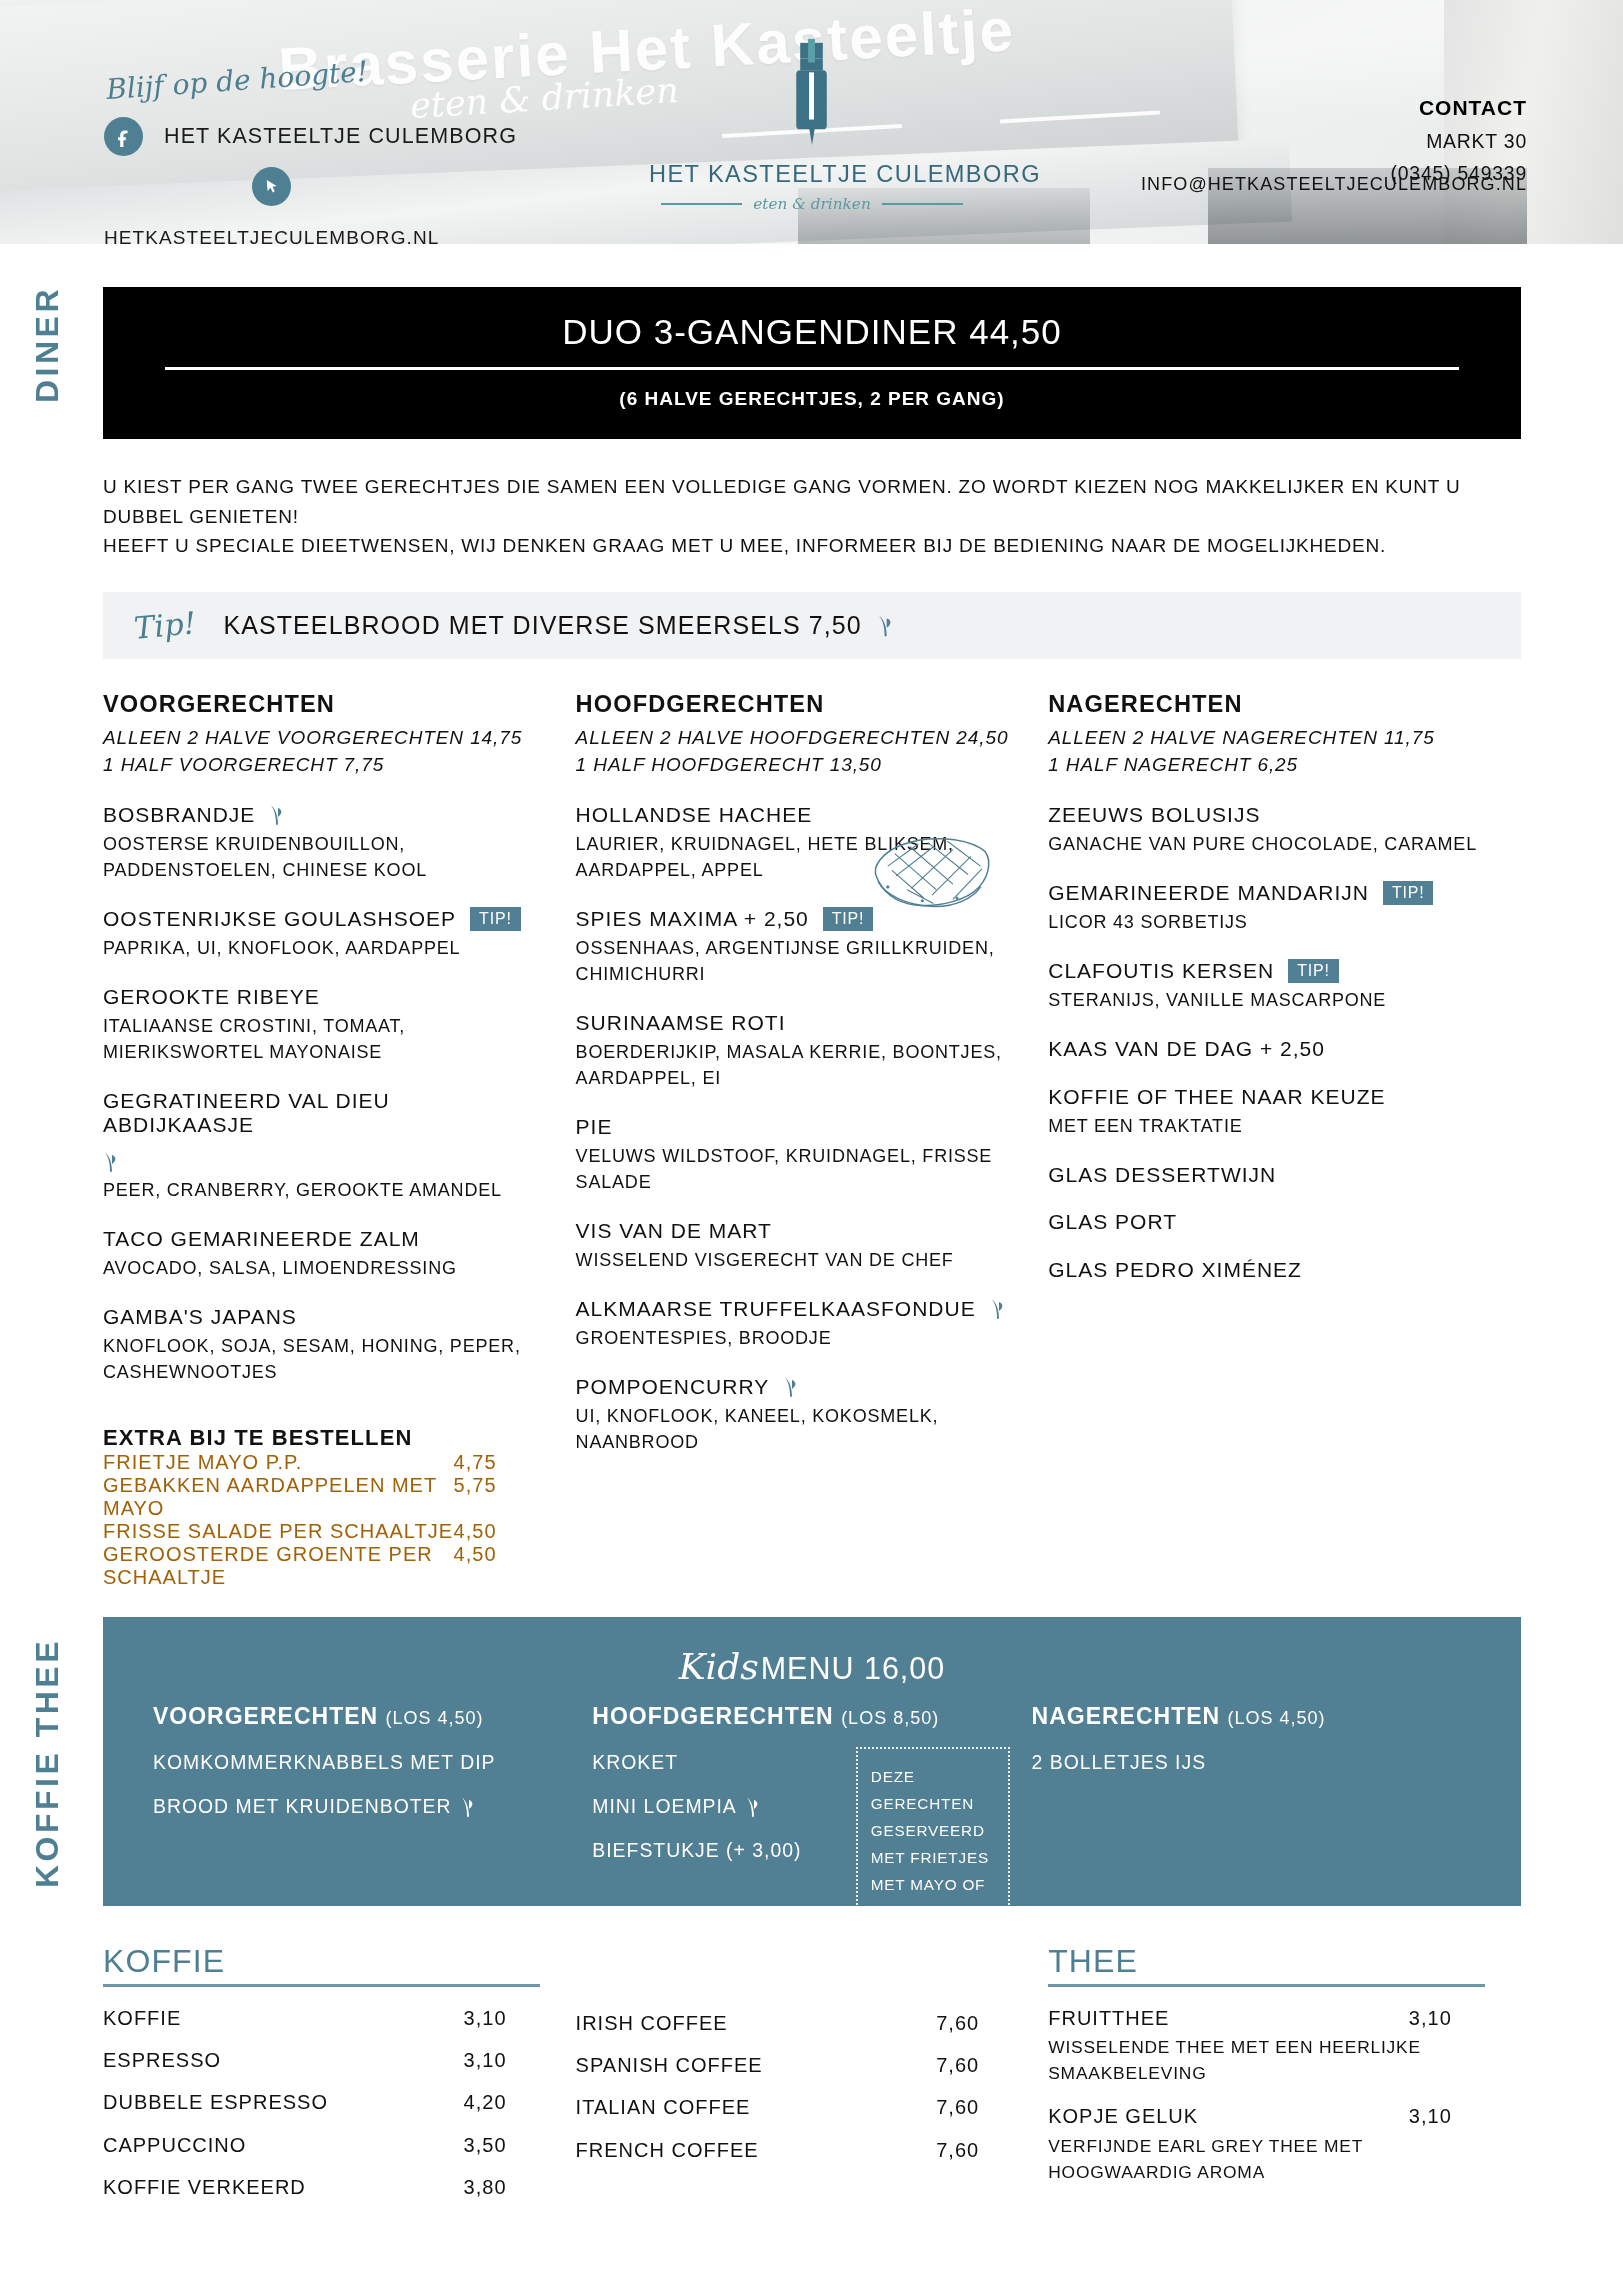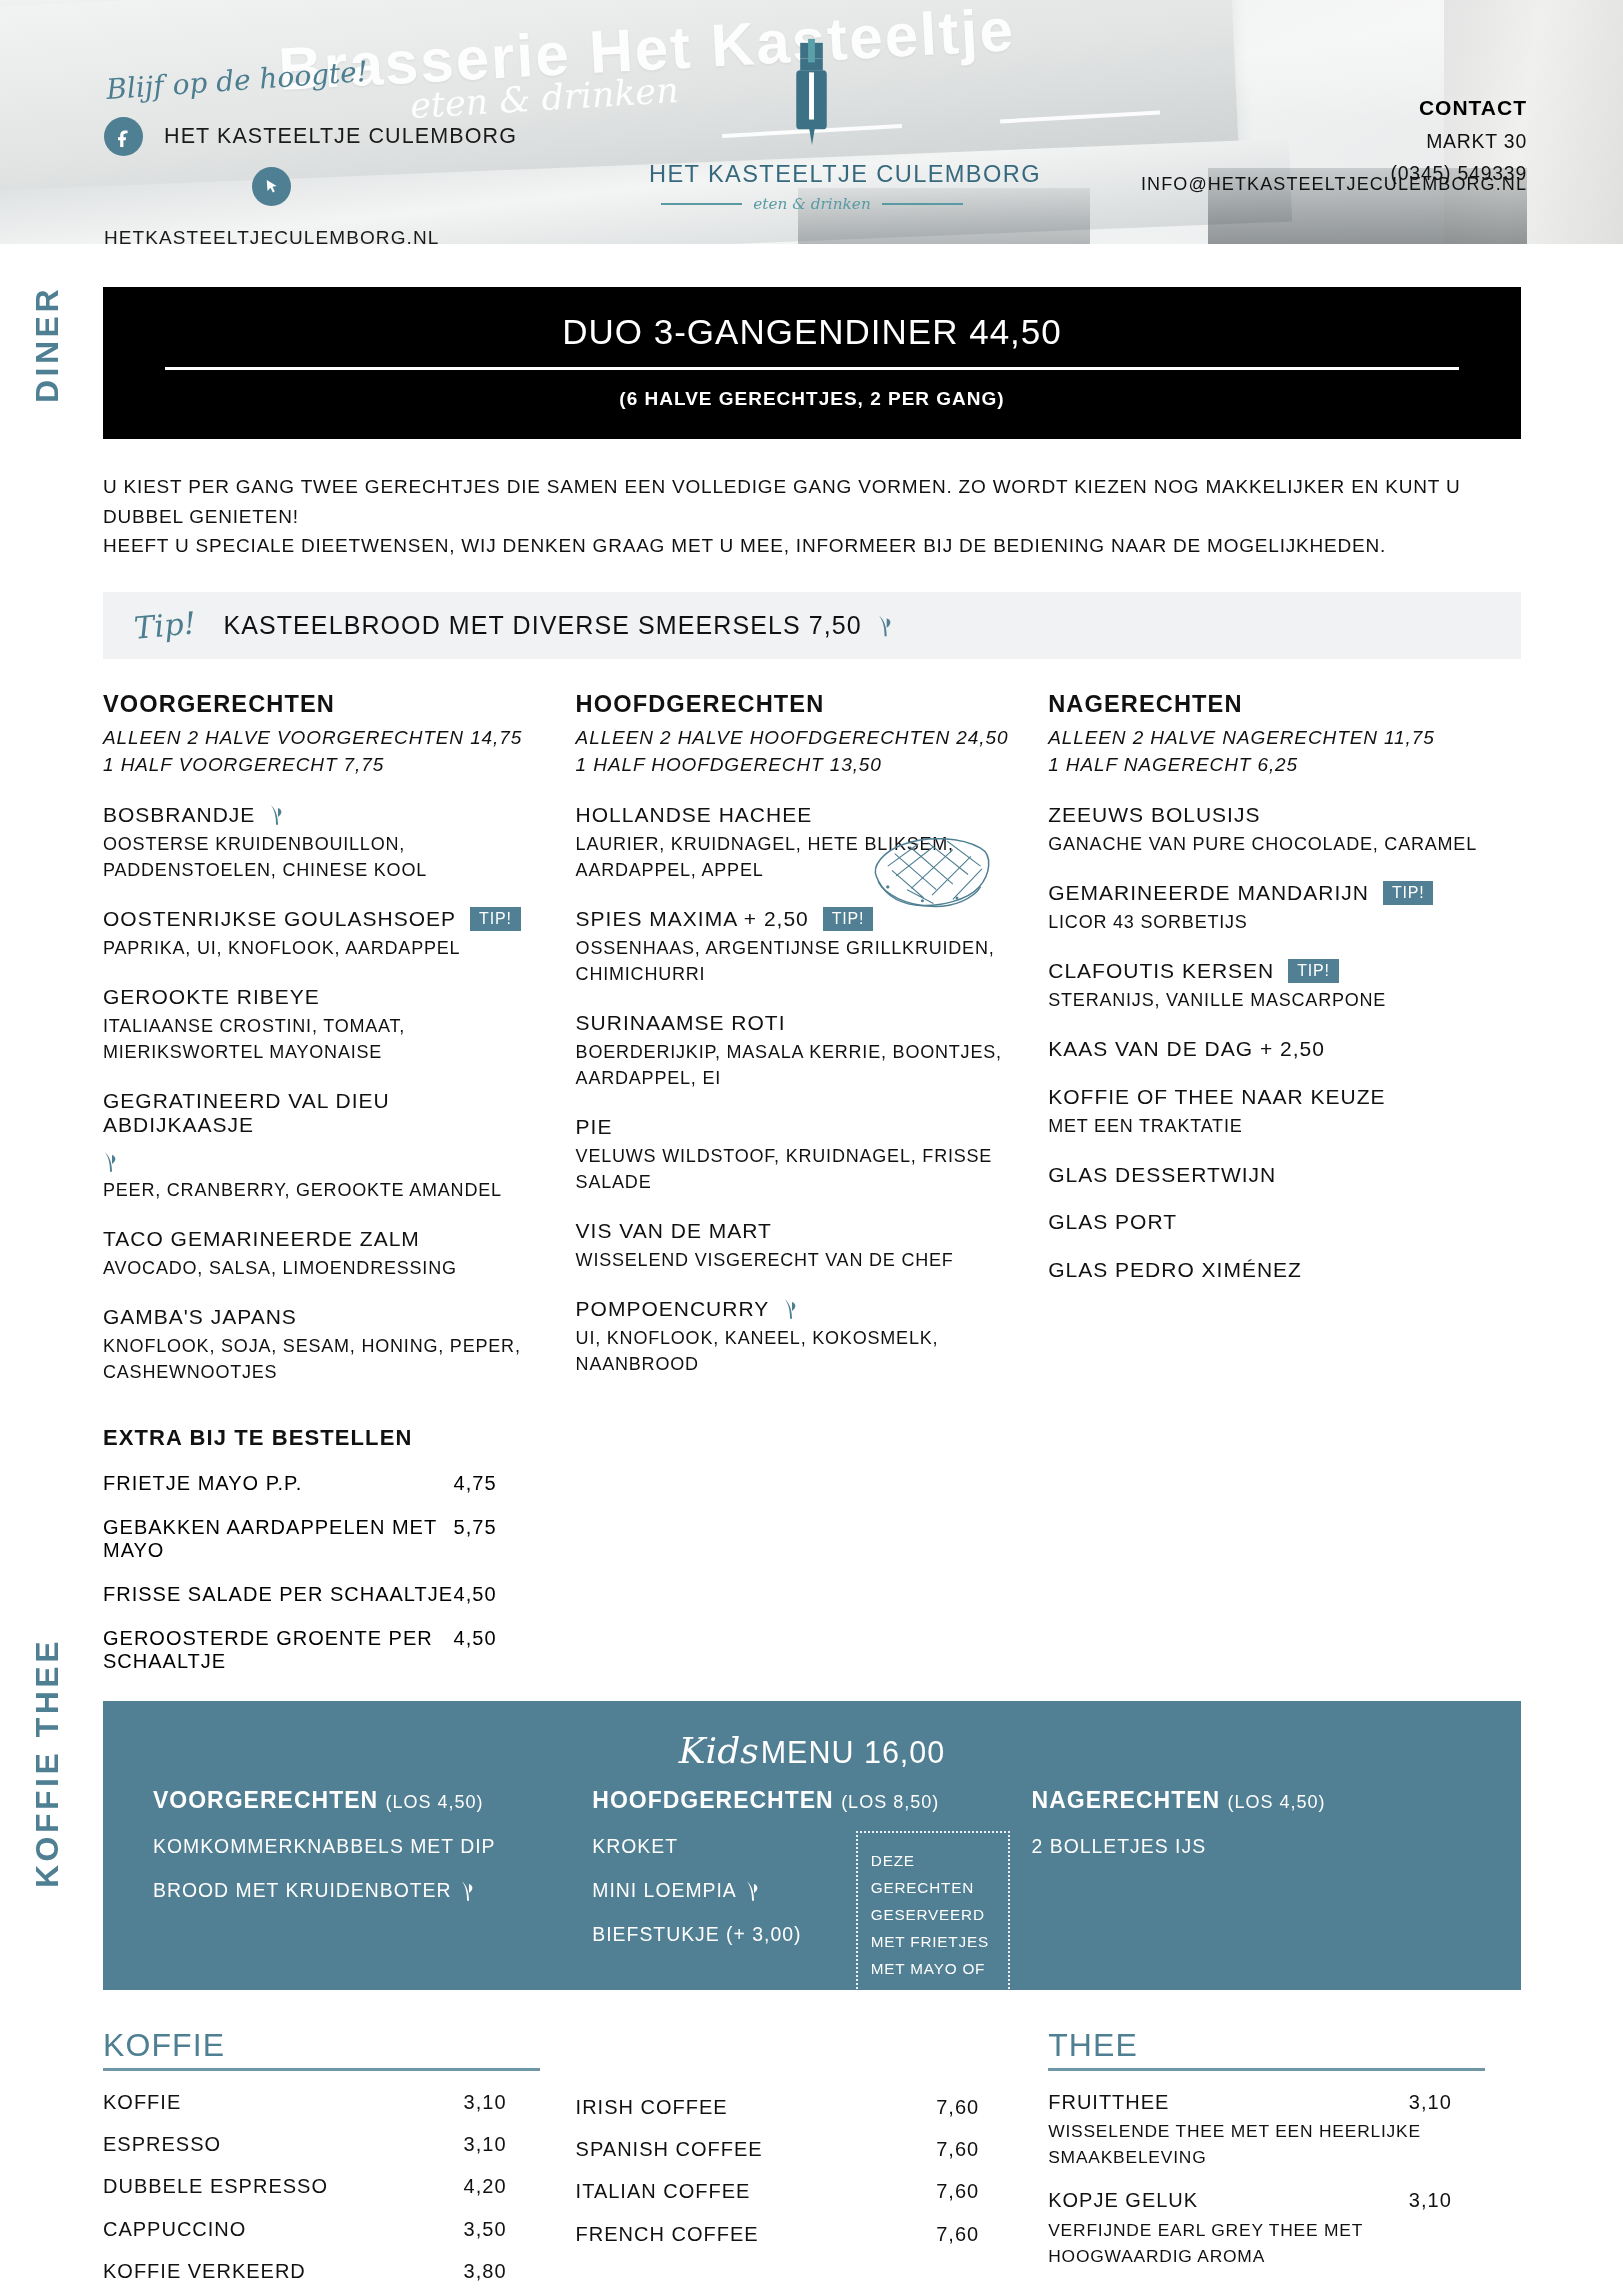--- a/index.html
+++ b/index.html
@@ -356,26 +356,25 @@
   .extra-head {
     margin-top: 40px;
     font-family: "Liberation Sans", sans-serif;
     font-size: 22px;
     font-weight: 700;
     letter-spacing: 1.1px;
     color: #111;
     text-transform: uppercase;
   }
   .price-row {
-    margin-top: 21px;
     display: flex;
     font-family: "Liberation Sans", sans-serif;
     font-size: 20px;
     letter-spacing: 1px;
-    color: #000000;
+    color: #a16207;
     text-transform: uppercase;
   }
   .price-row .nm { flex: 1; }
   .price-row .pr { width: 90px; flex: none; }
 
   .steak-img {
     position: absolute;
     pointer-events: none;
   }
 
@@ -673,20 +672,30 @@
             <div class="dish-desc">Veluws wildstoof, kruidnagel, frisse salade</div>
           </div>
           <div class="dish">
             <div class="dish-name">
               <span>Vis van de Mart</span>
             </div>
             <div class="dish-desc">Wisselend visgerecht van de Chef</div>
           </div>
           <div class="dish">
             <div class="dish-name">
+              <span>Alkmaarse truffelkaasfondue</span>
+              <svg class="veg" width="16.7" height="22" viewBox="0 0 26 34">
+                <path d="M3 2 C9 10, 11 20, 11 32 L14 32 C14 20, 11 9, 3 2Z" fill="#4f7f92"></path>
+                <path d="M14 6 C20 8, 22 14, 14 20 Z" fill="#4f7f92"></path>
+              </svg>
+            </div>
+            <div class="dish-desc">Groentespies, broodje</div>
+          </div>
+          <div class="dish">
+            <div class="dish-name">
               <span>Pompoencurry</span>
               <svg class="veg" width="16.7" height="22" viewBox="0 0 26 34">
                 <path d="M3 2 C9 10, 11 20, 11 32 L14 32 C14 20, 11 9, 3 2Z" fill="#4f7f92"></path>
                 <path d="M14 6 C20 8, 22 14, 14 20 Z" fill="#4f7f92"></path>
               </svg>
             </div>
             <div class="dish-desc">Ui, knoflook, kaneel, kokosmelk, naanbrood</div>
           </div>
         </div>
         <div class="col">

